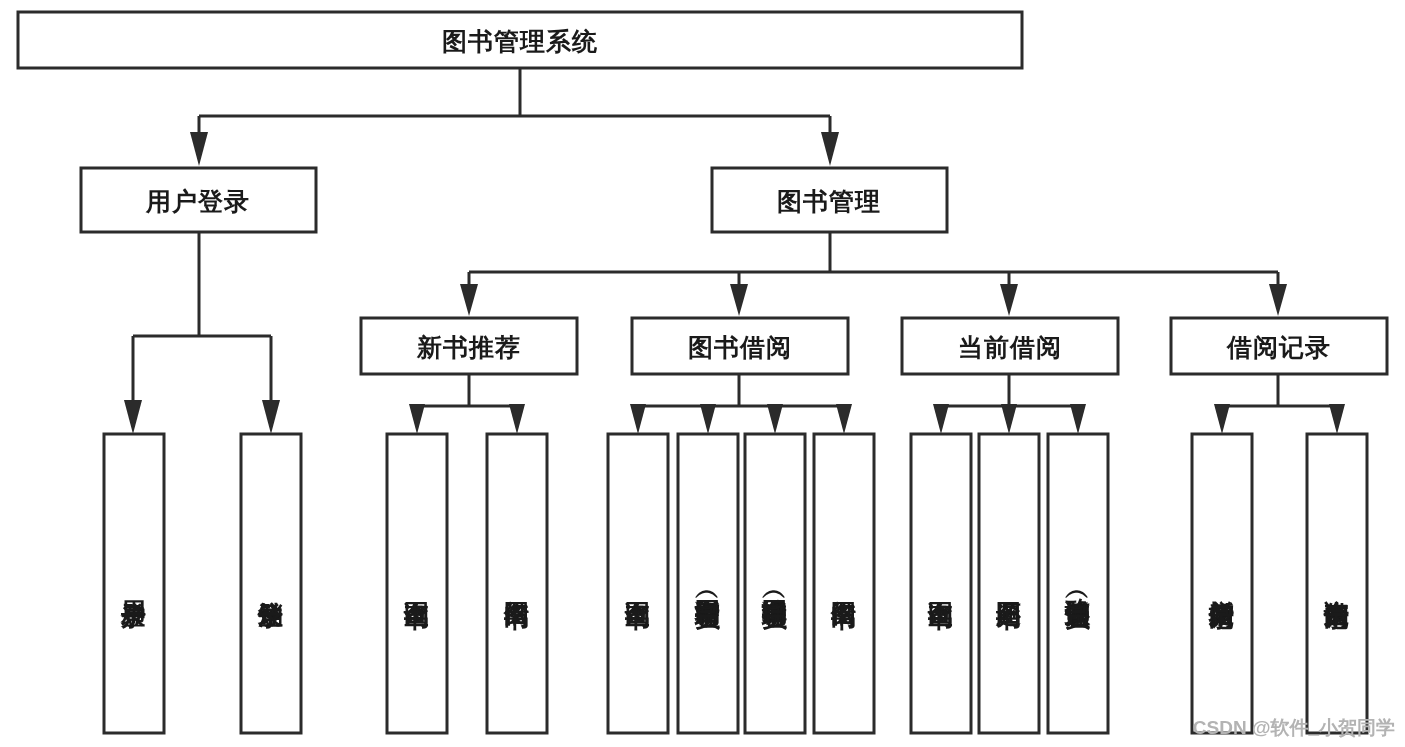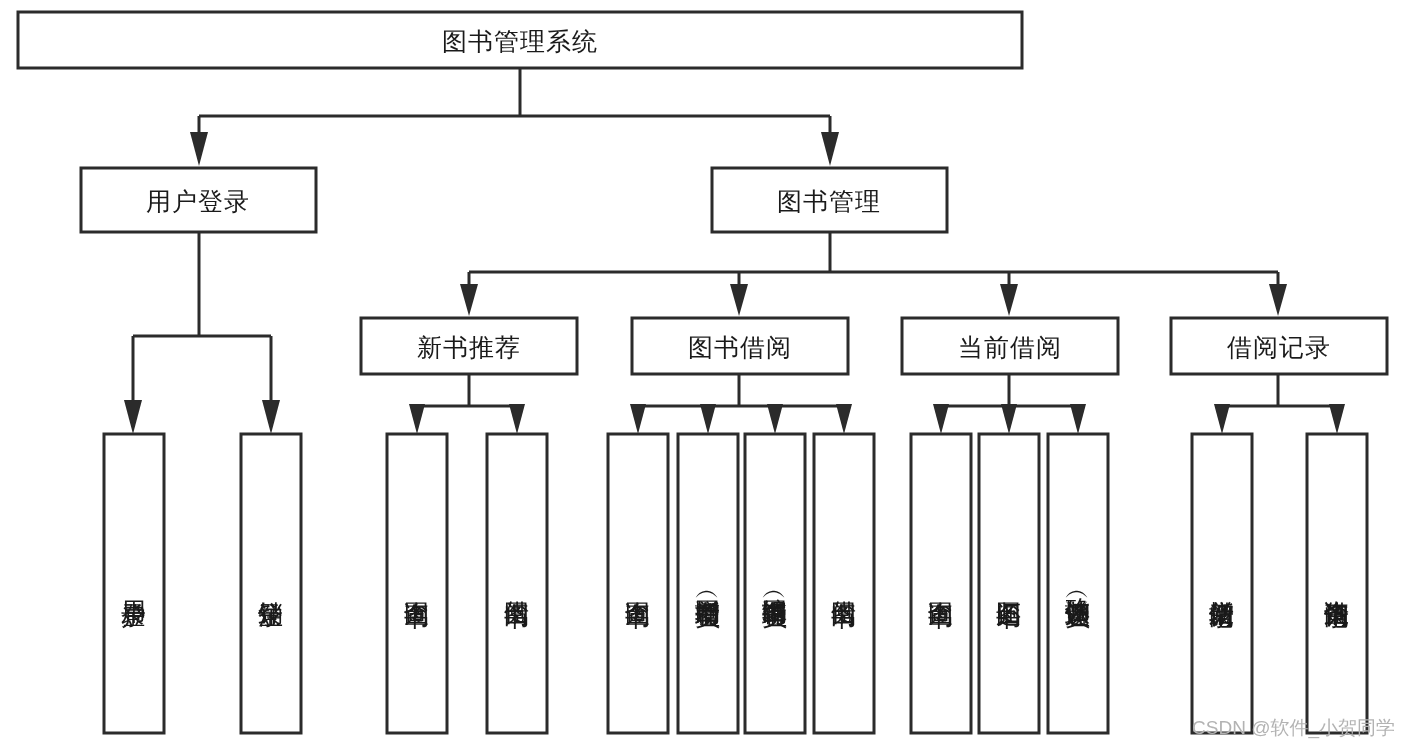--- a/index.html
+++ b/index.html
@@ -11,20 +11,21 @@
     width: 1405px;
     height: 747px;
     font-family: "Liberation Sans", "DejaVu Sans", sans-serif;
     overflow: hidden;
   }
   #diagram-root {
     position: relative;
     width: 1405px;
     height: 747px;
     background: #ffffff;
+    font-weight: bold;
   }
   svg.diagram-canvas {
     position: absolute;
     left: 0;
     top: 0;
     width: 1405px;
     height: 747px;
     display: block;
   }
   .node-rect {

